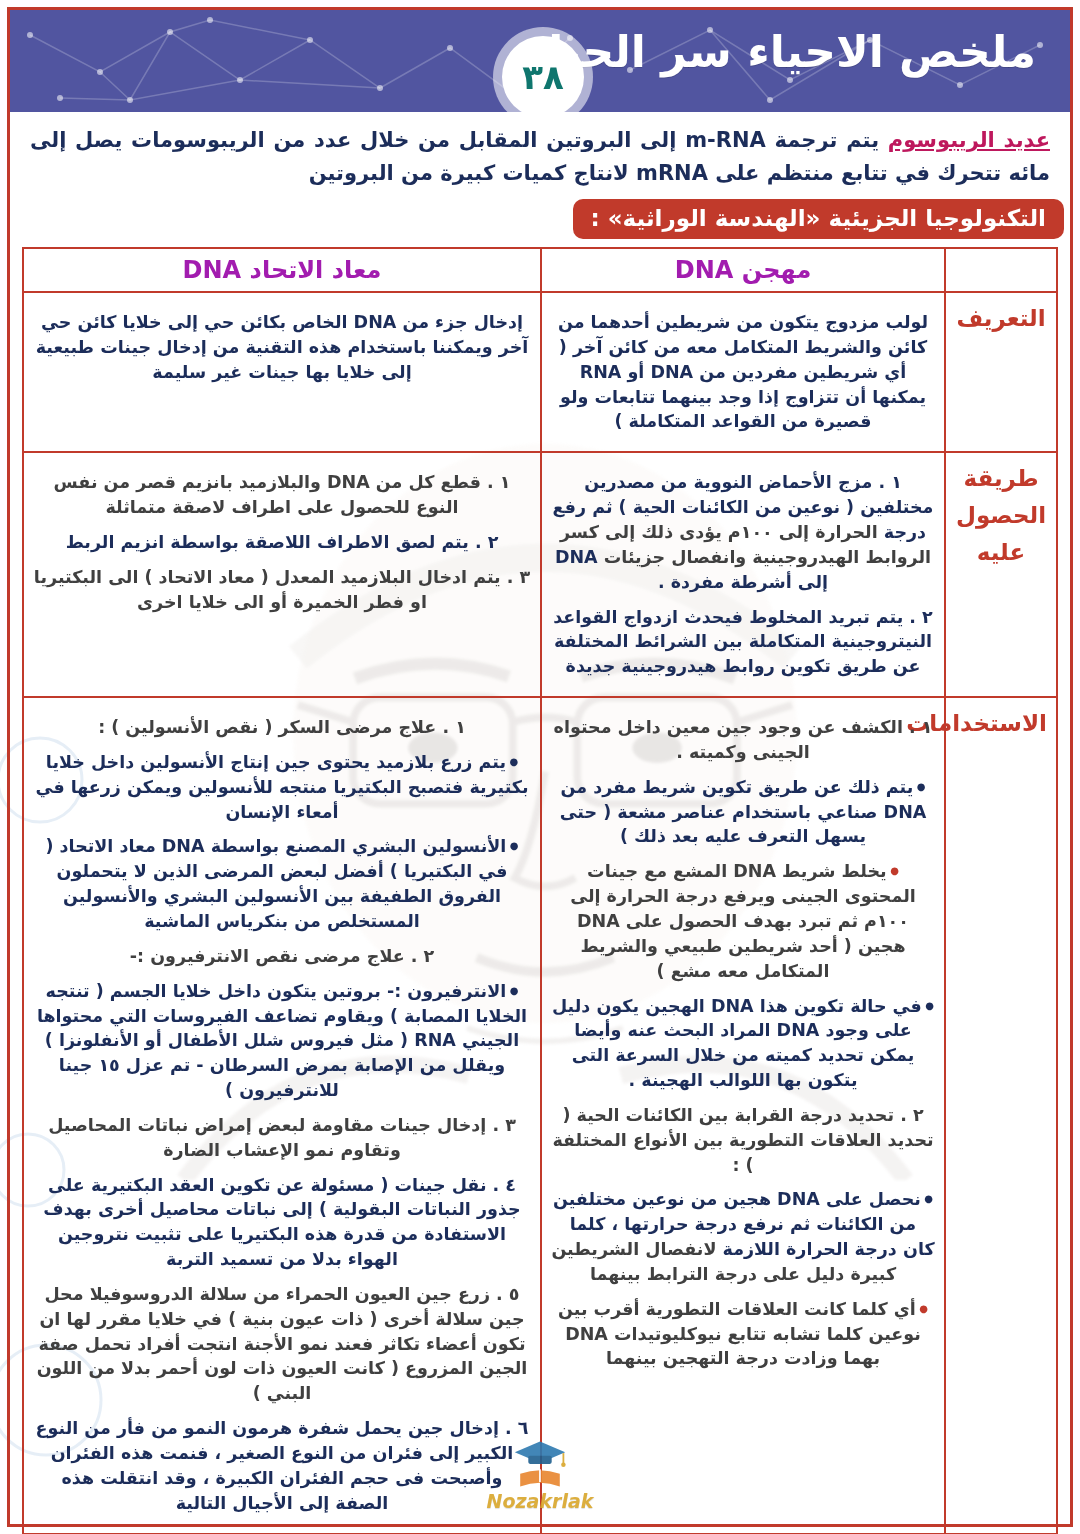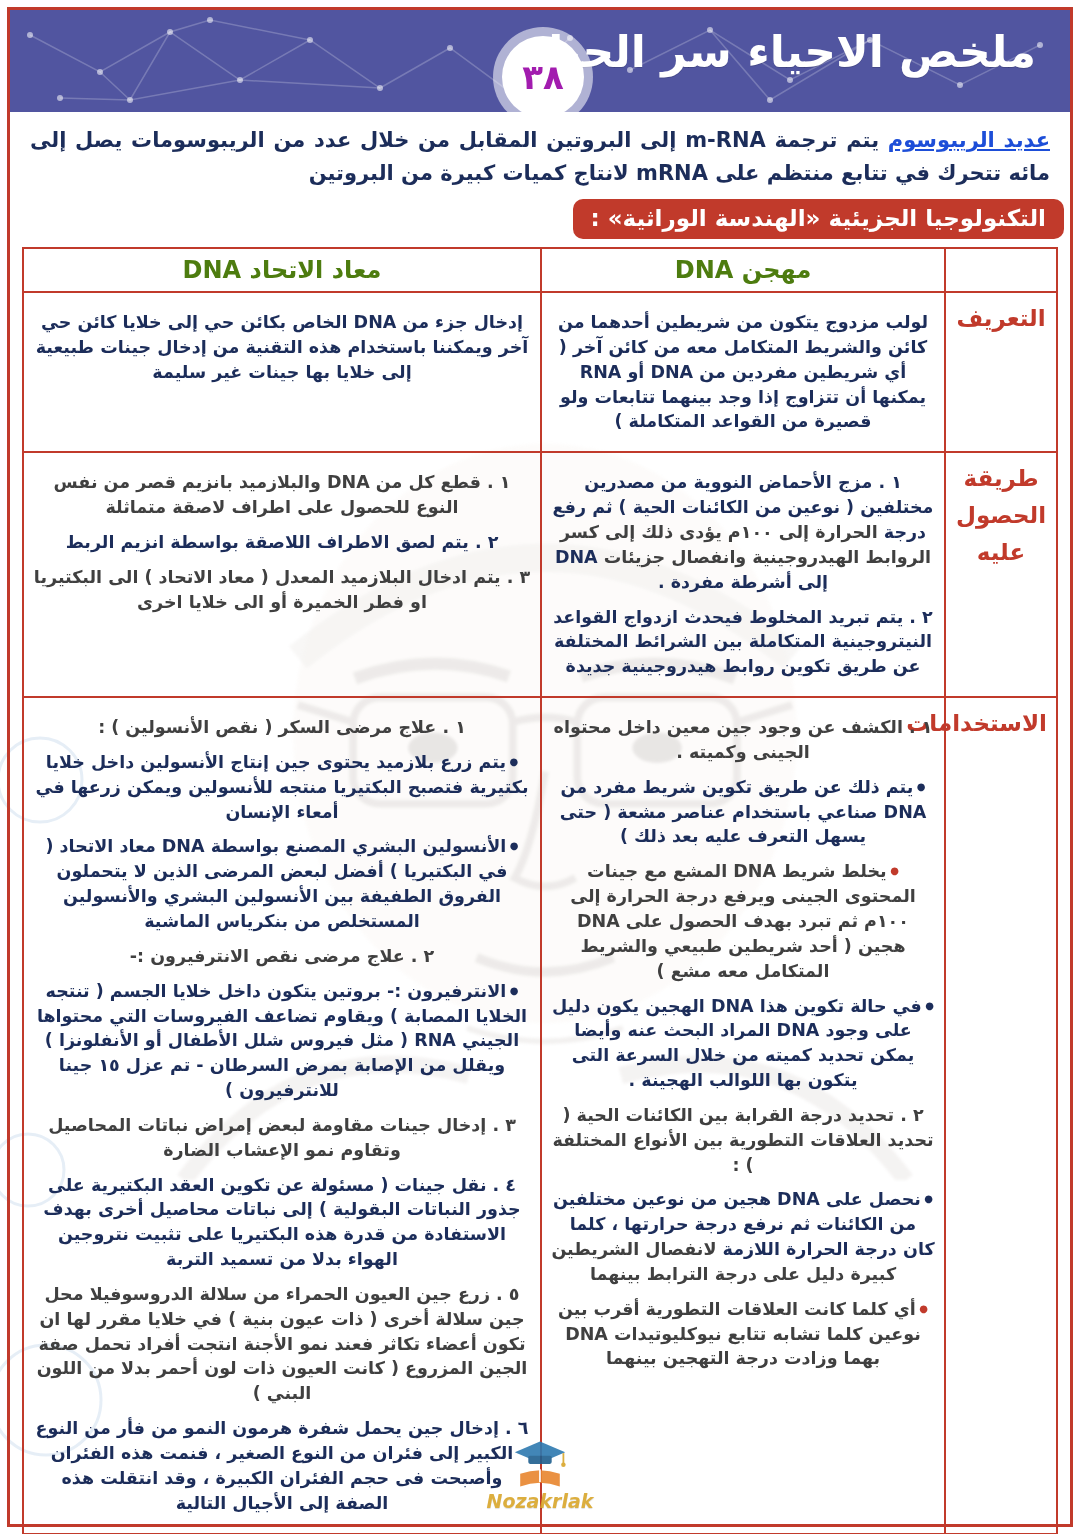--- a/index.html
+++ b/index.html
@@ -6,37 +6,37 @@
   html, body { width: 1080px; background: #fff; }
   body { font-family: "DejaVu Sans", sans-serif; }
   .page { position: relative; width: 1080px; height: 1534px; background: #fff; overflow: hidden; direction: rtl; }
   .frame { position: absolute; inset: 7px; border: 3px solid #c13a2b; pointer-events: none; z-index: 40; }
 
   
   .banner { position: absolute; top: 10px; left: 10px; right: 10px; height: 102px; background: #5155a0; z-index: 10; }
   .banner .net { position: absolute; inset: 0; width: 100%; height: 100%; }
   .banner-title { position: absolute; top: 16px; right: 34px; color: #ffffff; font-size: 44px; font-weight: bold; letter-spacing: 1px; text-shadow: 0 1px 0 rgba(0,0,0,.15); }
   .page-num { position: absolute; top: 26px; left: 492px; width: 82px; height: 82px; background: #fff; border-radius: 50%;
-              display: flex; align-items: center; justify-content: center; font-size: 34px; font-weight: bold; color: #a21caf;
+              display: flex; align-items: center; justify-content: center; font-size: 34px; font-weight: bold; color: #0f766e;
               box-shadow: 0 0 0 9px rgba(255,255,255,.55); z-index: 12; }
 
   
   .intro { position: relative; margin: 124px 30px 0 30px; font-size: 21px; font-weight: bold; color: #1c2d5a;
            text-align: justify; line-height: 1.55; z-index: 5; }
-  .intro .lead { color: #1d4ed8; text-decoration: underline; }
+  .intro .lead { color: #be185d; text-decoration: underline; }
 
   
   .pill { position: relative; width: fit-content; margin: 10px 16px 8px auto; background: #c13a2b; color: #fff;
           font-size: 23px; font-weight: bold; padding: 6px 18px 8px 18px; border-radius: 10px; z-index: 5; }
 
   
   .main-table { width: 1034px; margin: 2px auto 0 auto; border-collapse: collapse; position: relative; z-index: 5; table-layout: fixed; }
   .main-table td { border: 2.5px solid #c13a2b; padding: 7px 9px; vertical-align: top; }
   .c-label-col { width: 112px; } .c-hyb-col { width: 404px; } .c-rec-col { width: 518px; }
-  .head-cell { color: #4d7c0f; font-weight: bold; font-size: 24px; text-align: center; vertical-align: middle; padding: 6px; }
+  .head-cell { color: #a21caf; font-weight: bold; font-size: 24px; text-align: center; vertical-align: middle; padding: 6px; }
   .label-cell { vertical-align: middle; text-align: center; color: #c13a2b; font-size: 23px; font-weight: bold; line-height: 1.6; }
   .para { font-size: 17.5px; font-weight: bold; text-align: center; line-height: 1.42; margin: 10px 0; }
   .c-red { color: #404040; } .c-navy { color: #1c2d5a; }
   .bullet::before { content: "● "; font-size: 10px; vertical-align: 3px; }
   .b-red::before { color: #c13a2b; } .b-navy::before { color: #1c2d5a; }
 
   
   .face-wm { position: absolute; top: 420px; left: 55px; width: 980px; height: 760px; z-index: 1; opacity: .15; filter: blur(1.5px); }
 
   

